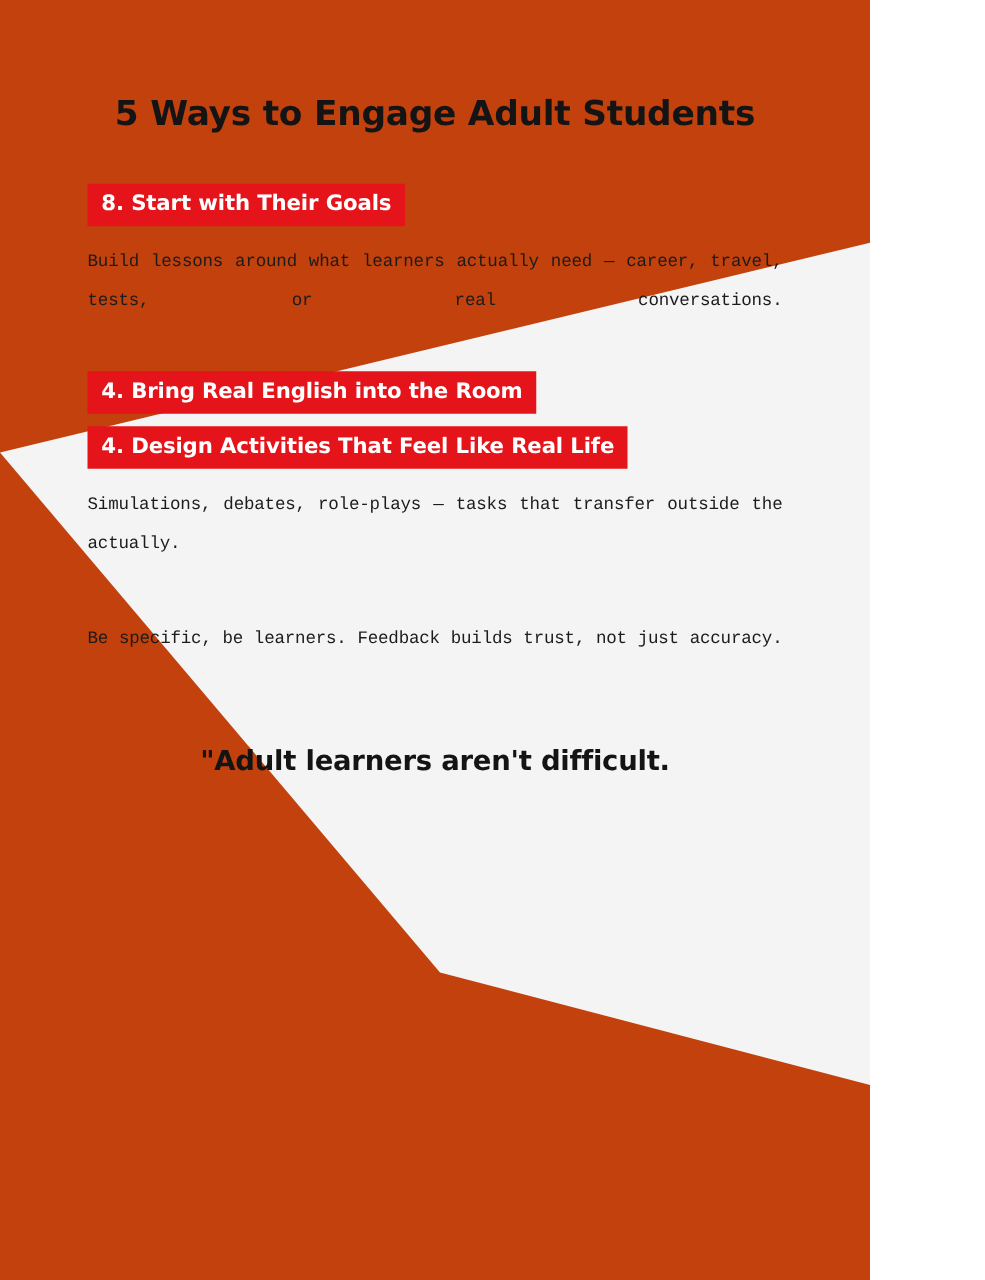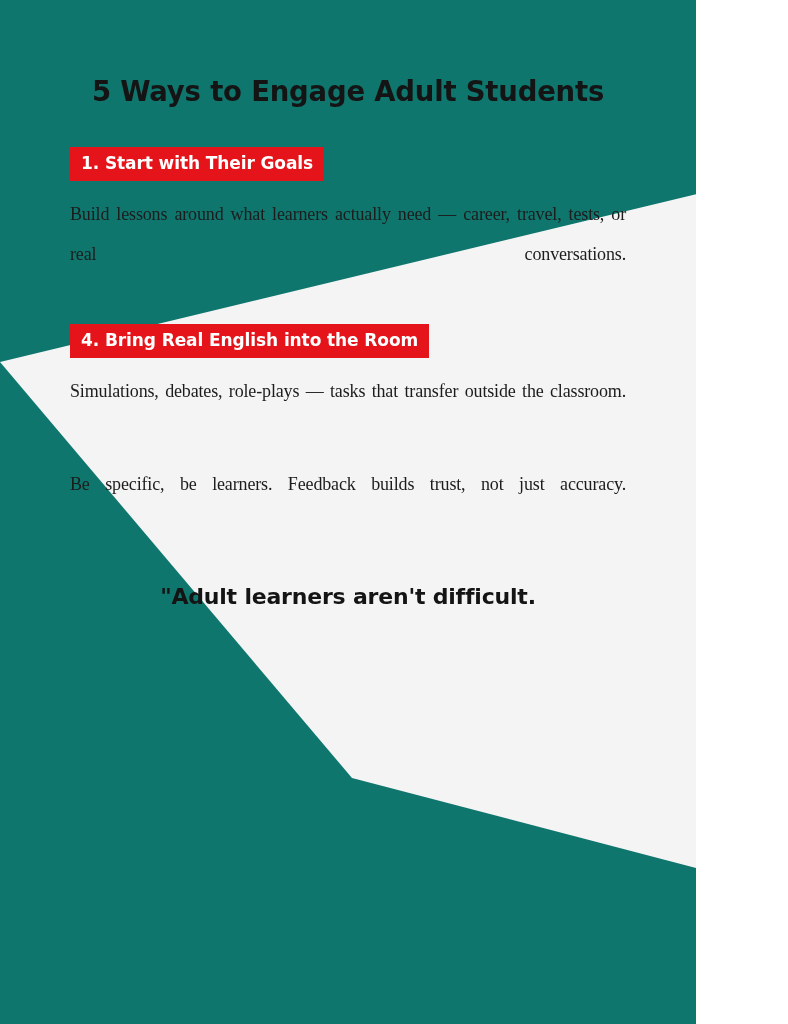--- a/index.html
+++ b/index.html
@@ -11,21 +11,21 @@
     height: 1024px;
     background: #ffffff;
     font-family: "DejaVu Sans", sans-serif;
     overflow: hidden;
   }
 
   .poster {
     position: relative;
     width: 696px;
     height: 1024px;
-    background: #0f766e;
+    background: #c2410c;
     overflow: hidden;
   }
 
   
   .bg-band {
     position: absolute;
     inset: 0;
     width: 788px;
     height: 1024px;
     z-index: 0;
@@ -68,22 +68,22 @@
     font-weight: bold;
     font-size: 17px;
     line-height: 1;
     padding: 8px 11px 9px 11px;
     letter-spacing: -0.1px;
     white-space: nowrap;
   }
 
   .body-text {
     margin: 14px 0 0 0;
-    font-family: Liberation Serif, serif;
-    font-size: 18px;
+    font-family: Liberation Mono, monospace;
+    font-size: 14px;
     line-height: 2.2;
     color: #1c1c1c;
     text-align: justify;
     text-justify: inter-word;
     letter-spacing: -0.15px;
   }
   
   .body-text::after {
     content: "";
     display: inline-block;
@@ -113,33 +113,34 @@
 
   <div class="content">
 
     <h1 class="title">
       <span class="title-line">5 Ways to Engage Adult Students</span>
     </h1>
 
     <div class="sections">
 
       <div class="section">
-        <div class="badge">1. Start with Their Goals</div>
+        <div class="badge">8. Start with Their Goals</div>
         <p class="body-text">Build lessons around what learners actually need — career, travel, tests, or real conversations.</p>
       </div>
 
       <div class="section">
         <div class="badge">4. Bring Real English into the Room</div>
       </div>
 
       <div class="section">
       </div>
 
       <div class="section">
-        <p class="body-text">Simulations, debates, role-plays — tasks that transfer outside the classroom.</p>
+        <div class="badge">4. Design Activities That Feel Like Real Life</div>
+        <p class="body-text">Simulations, debates, role-plays — tasks that transfer outside the actually.</p>
       </div>
 
       <div class="section">
         <p class="body-text">Be specific, be learners. Feedback builds trust, not just accuracy.</p>
       </div>
 
     </div>
 
     <div class="quote">
       <span class="quote-line">"Adult learners aren't difficult.</span>

